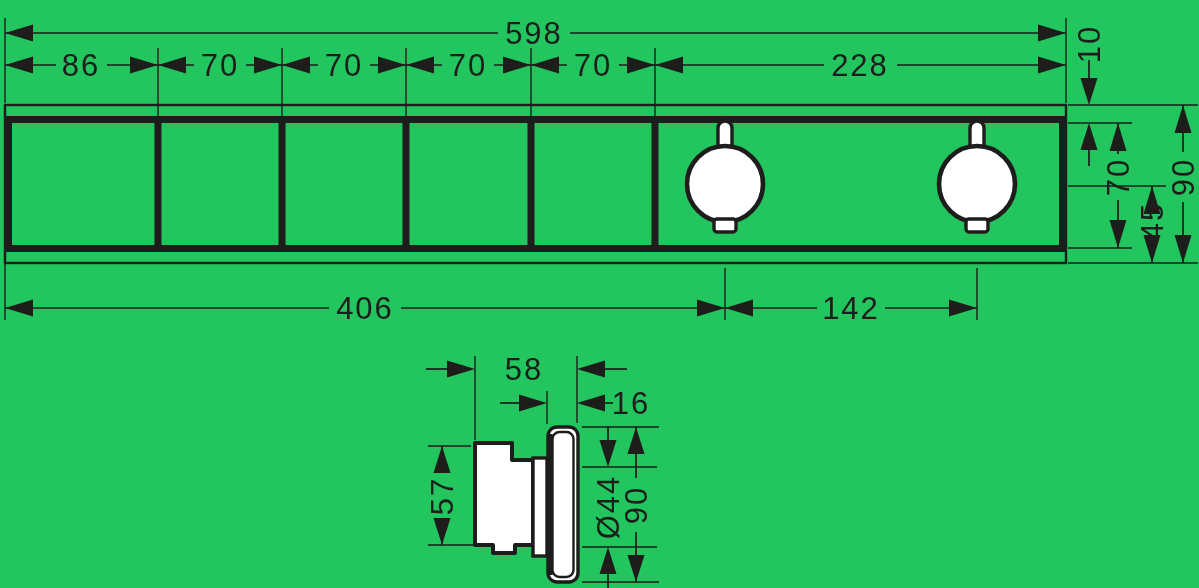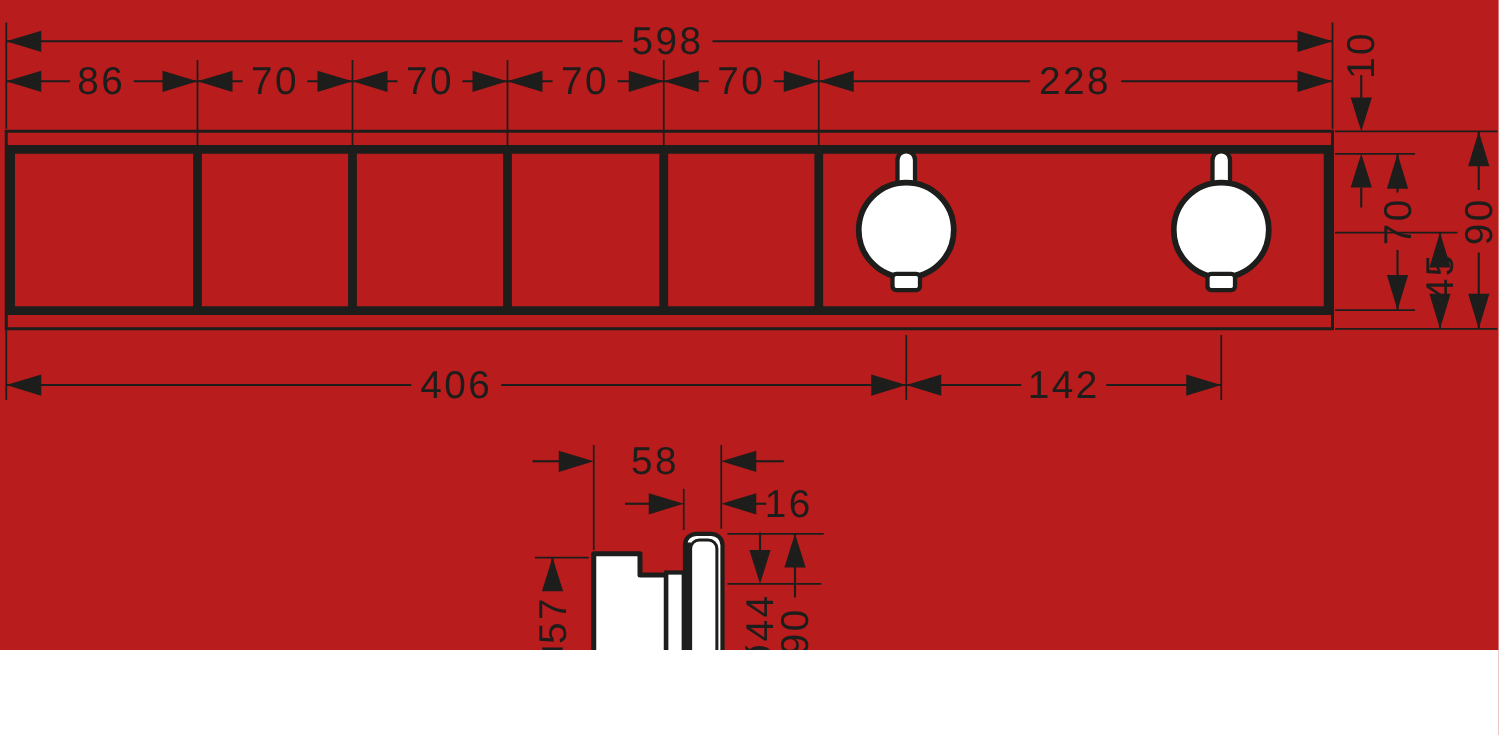--- a/index.html
+++ b/index.html
@@ -1,16 +1,16 @@
 <!DOCTYPE html>
 <html><head>
 <meta charset="utf-8">
 <style>
   html,body{margin:0;padding:0;background:#ffffff;}
-  .canvas{position:relative;width:1199px;height:520px;background:#b91c1c;overflow:hidden;}
+  .canvas{position:relative;width:1199px;height:588px;background:#22c55e;overflow:hidden;}
   svg{position:absolute;left:0;top:0;}
   .xl{stroke:#1d1d1b;stroke-width:1.4;fill:none;}          
   .dl{stroke:#1d1d1b;stroke-width:1.7;fill:none;}          
   .ah{fill:#1d1d1b;stroke:none;}                           
   .thin{stroke:#1d1d1b;stroke-width:2.4;fill:none;}        
   .bar{stroke:#1d1d1b;stroke-width:7;fill:none;}           
   .mid{stroke:#1d1d1b;stroke-width:3.4;fill:#ffffff;}      
   .knob{stroke:#1d1d1b;stroke-width:4.6;fill:#ffffff;}     
   .bodyline{stroke:#1d1d1b;stroke-width:4;fill:#ffffff;stroke-linejoin:round;}
   .inner{stroke:#1d1d1b;stroke-width:2.4;fill:none;}

